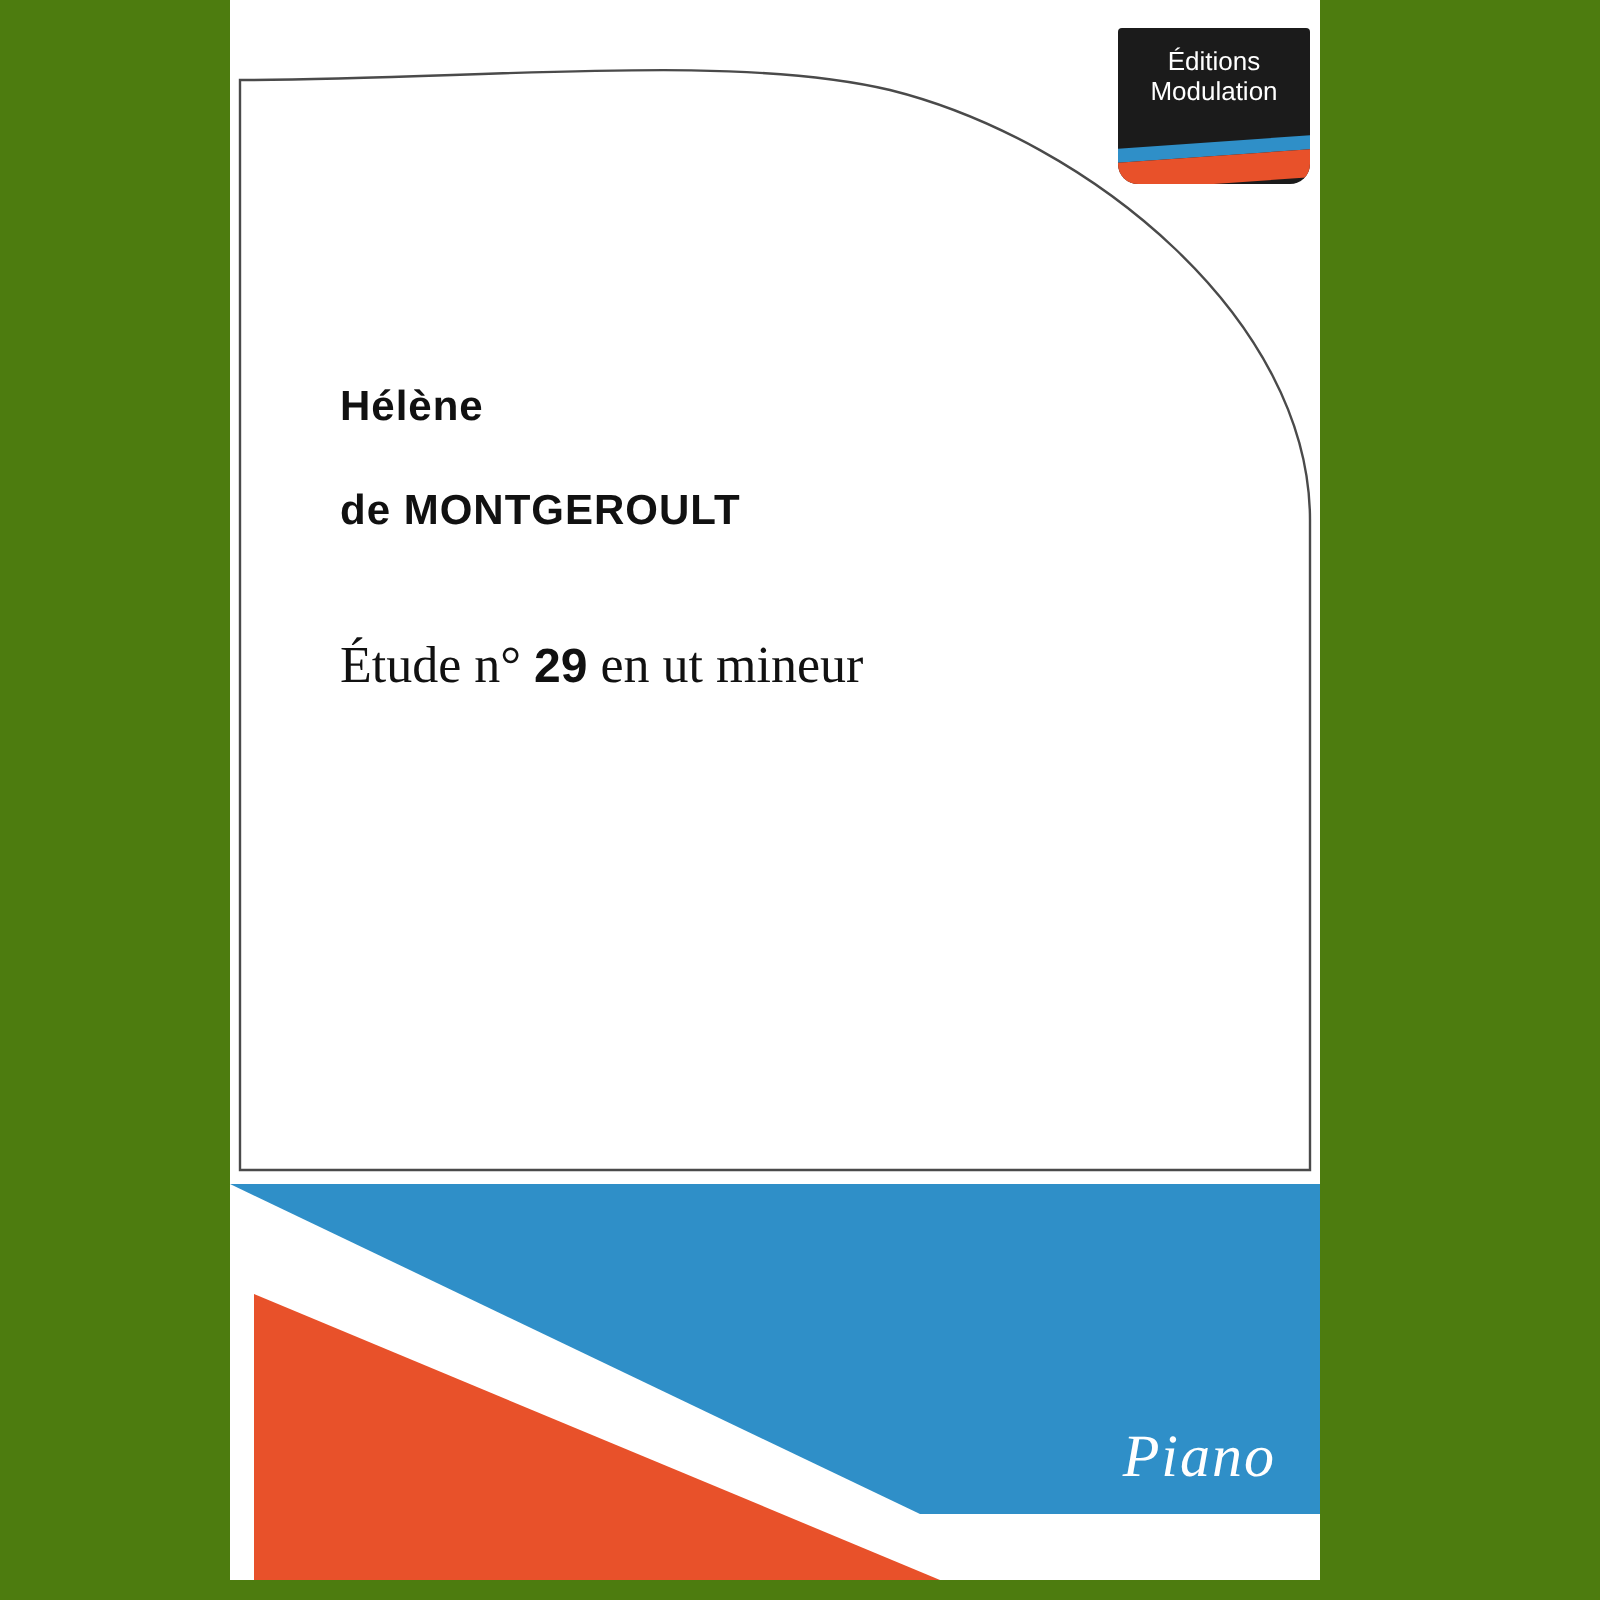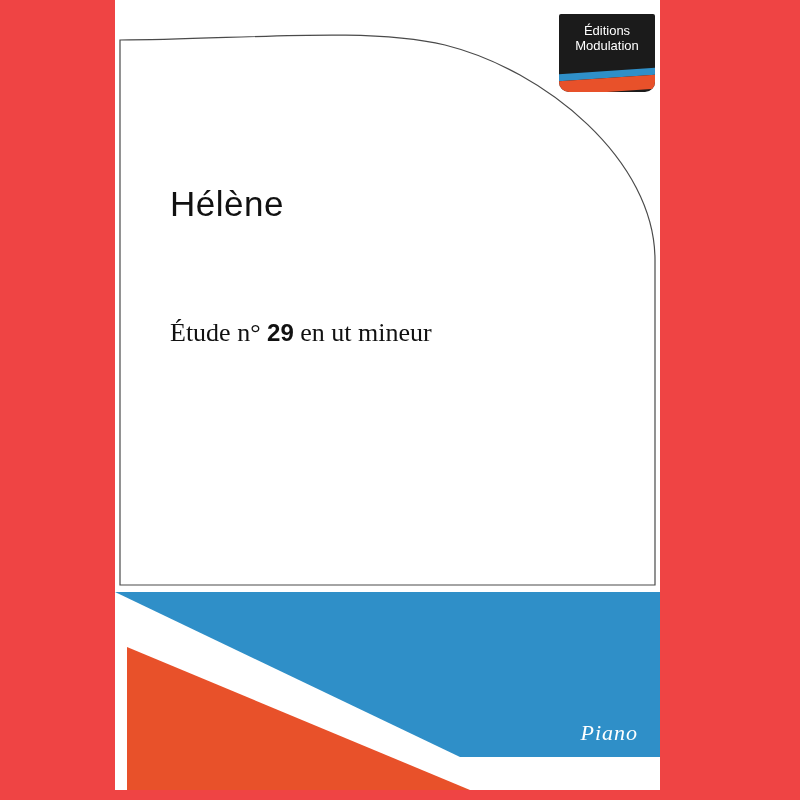--- a/index.html
+++ b/index.html
@@ -11,21 +11,21 @@
     width: 800px;
     height: 800px;
     font-family: "Liberation Sans", sans-serif;
     overflow: hidden;
   }
 
   #cover {
     position: relative;
     width: 800px;
     height: 800px;
-    background: #ef4444;
+    background: #4d7c0f;
   }
 
   
   .sheet {
     position: absolute;
     left: 115px;
     top: 0px;
     width: 545px;
     height: 790px;
     background: #ffffff;
@@ -87,22 +87,22 @@
   }
 
   
   .composer {
     position: absolute;
     left: 170px;
     top: 178px;
     width: 470px;
     color: #111111;
     font-family: "Liberation Sans", sans-serif;
-    font-weight: normal;
-    font-size: 35px;
+    font-weight: bold;
+    font-size: 21px;
     line-height: 52px;
     letter-spacing: 0.5px;
   }
   .composer .line2 {
     display: block;
   }
   .work-title {
     position: absolute;
     left: 170px;
     top: 318px;
@@ -126,21 +126,21 @@
     height: 198px;
     overflow: hidden;
   }
   .instrument {
     position: absolute;
     right: 22px;
     bottom: 44px;
     color: #ffffff;
     font-family: "Liberation Serif", serif;
     font-style: italic;
-    font-size: 22px;
+    font-size: 30px;
     letter-spacing: 1px;
     margin-left: 15px;
   }
 </style>
 </head>
 <body>
 
 <div id="cover">
 
   <div class="sheet"></div>
@@ -157,20 +157,21 @@
       <div class="logo-stripe-red"></div>
     </div>
     <div class="logo-text">
       <span>Éditions</span><br>
       <span>Modulation</span>
     </div>
   </div>
 
   <div class="composer">
     <span class="line1">Hélène</span>
+    <span class="line2">de MONTGEROULT</span>
   </div>
 
   <div class="work-title">
     <span>Étude n°</span>
     <span class="num">29</span>
     <span>en ut mineur</span>
   </div>
 
   <div class="band">
     <svg width="545" height="198" viewBox="0 0 545 198">

